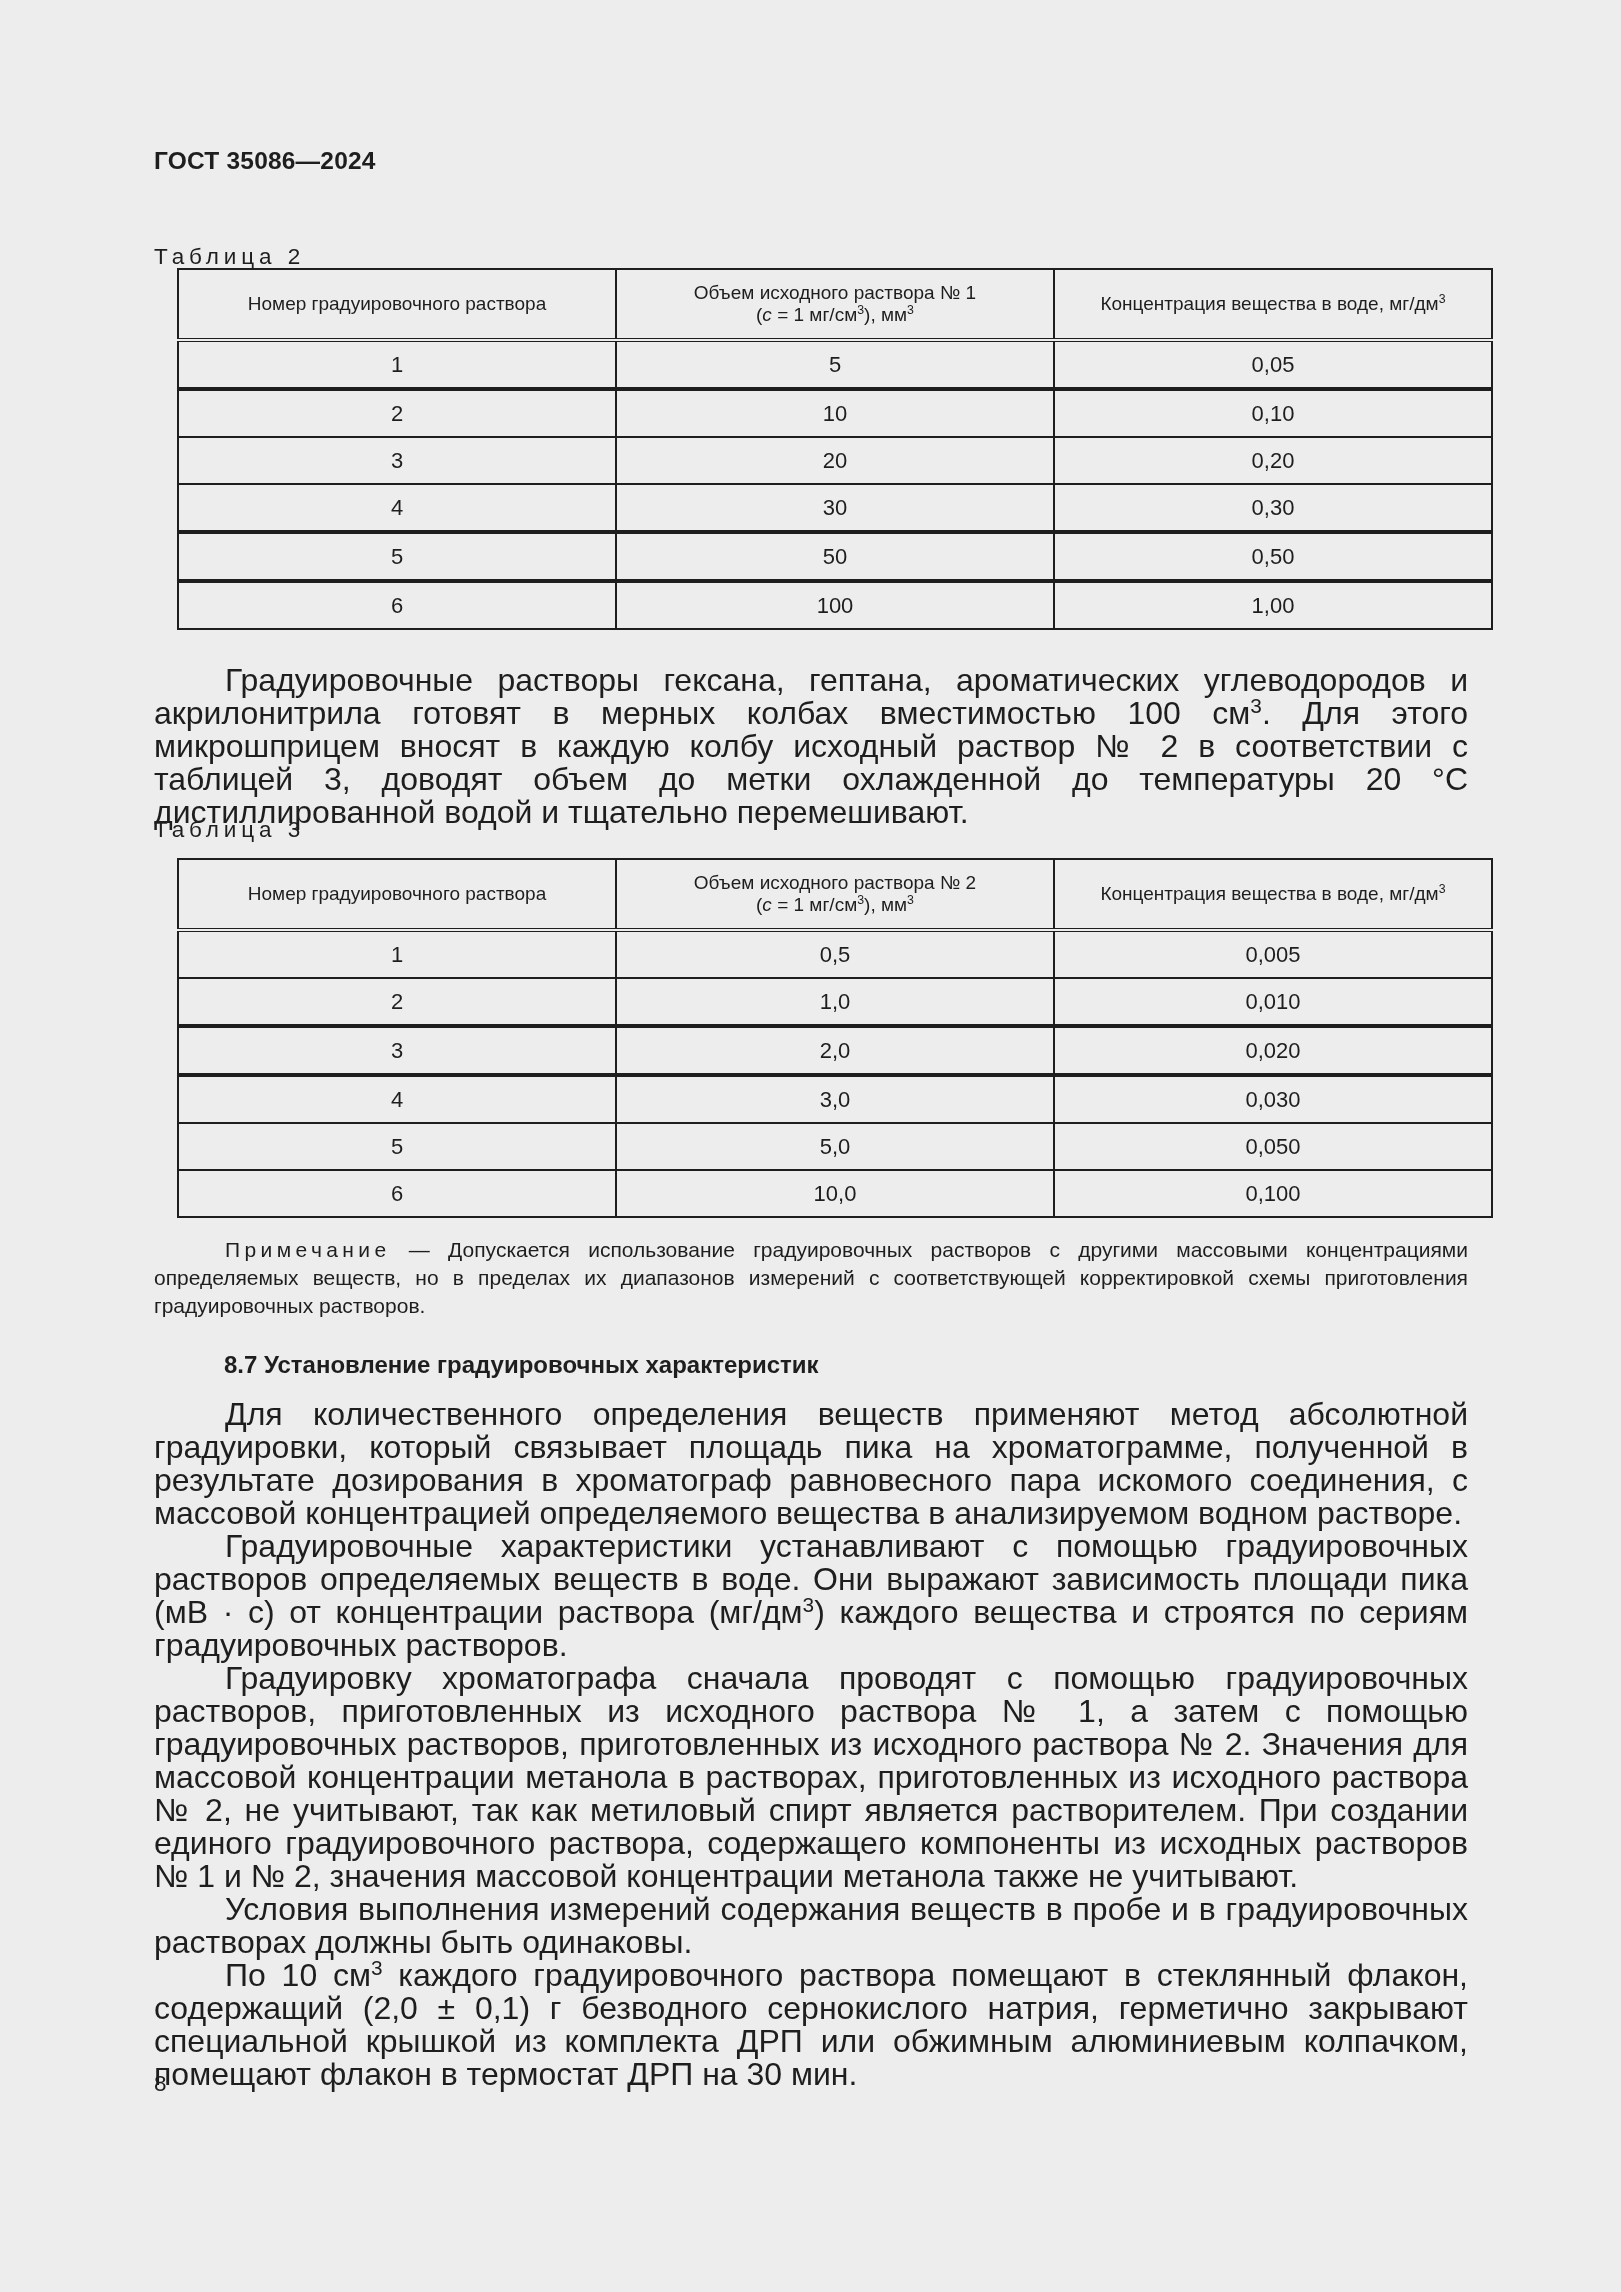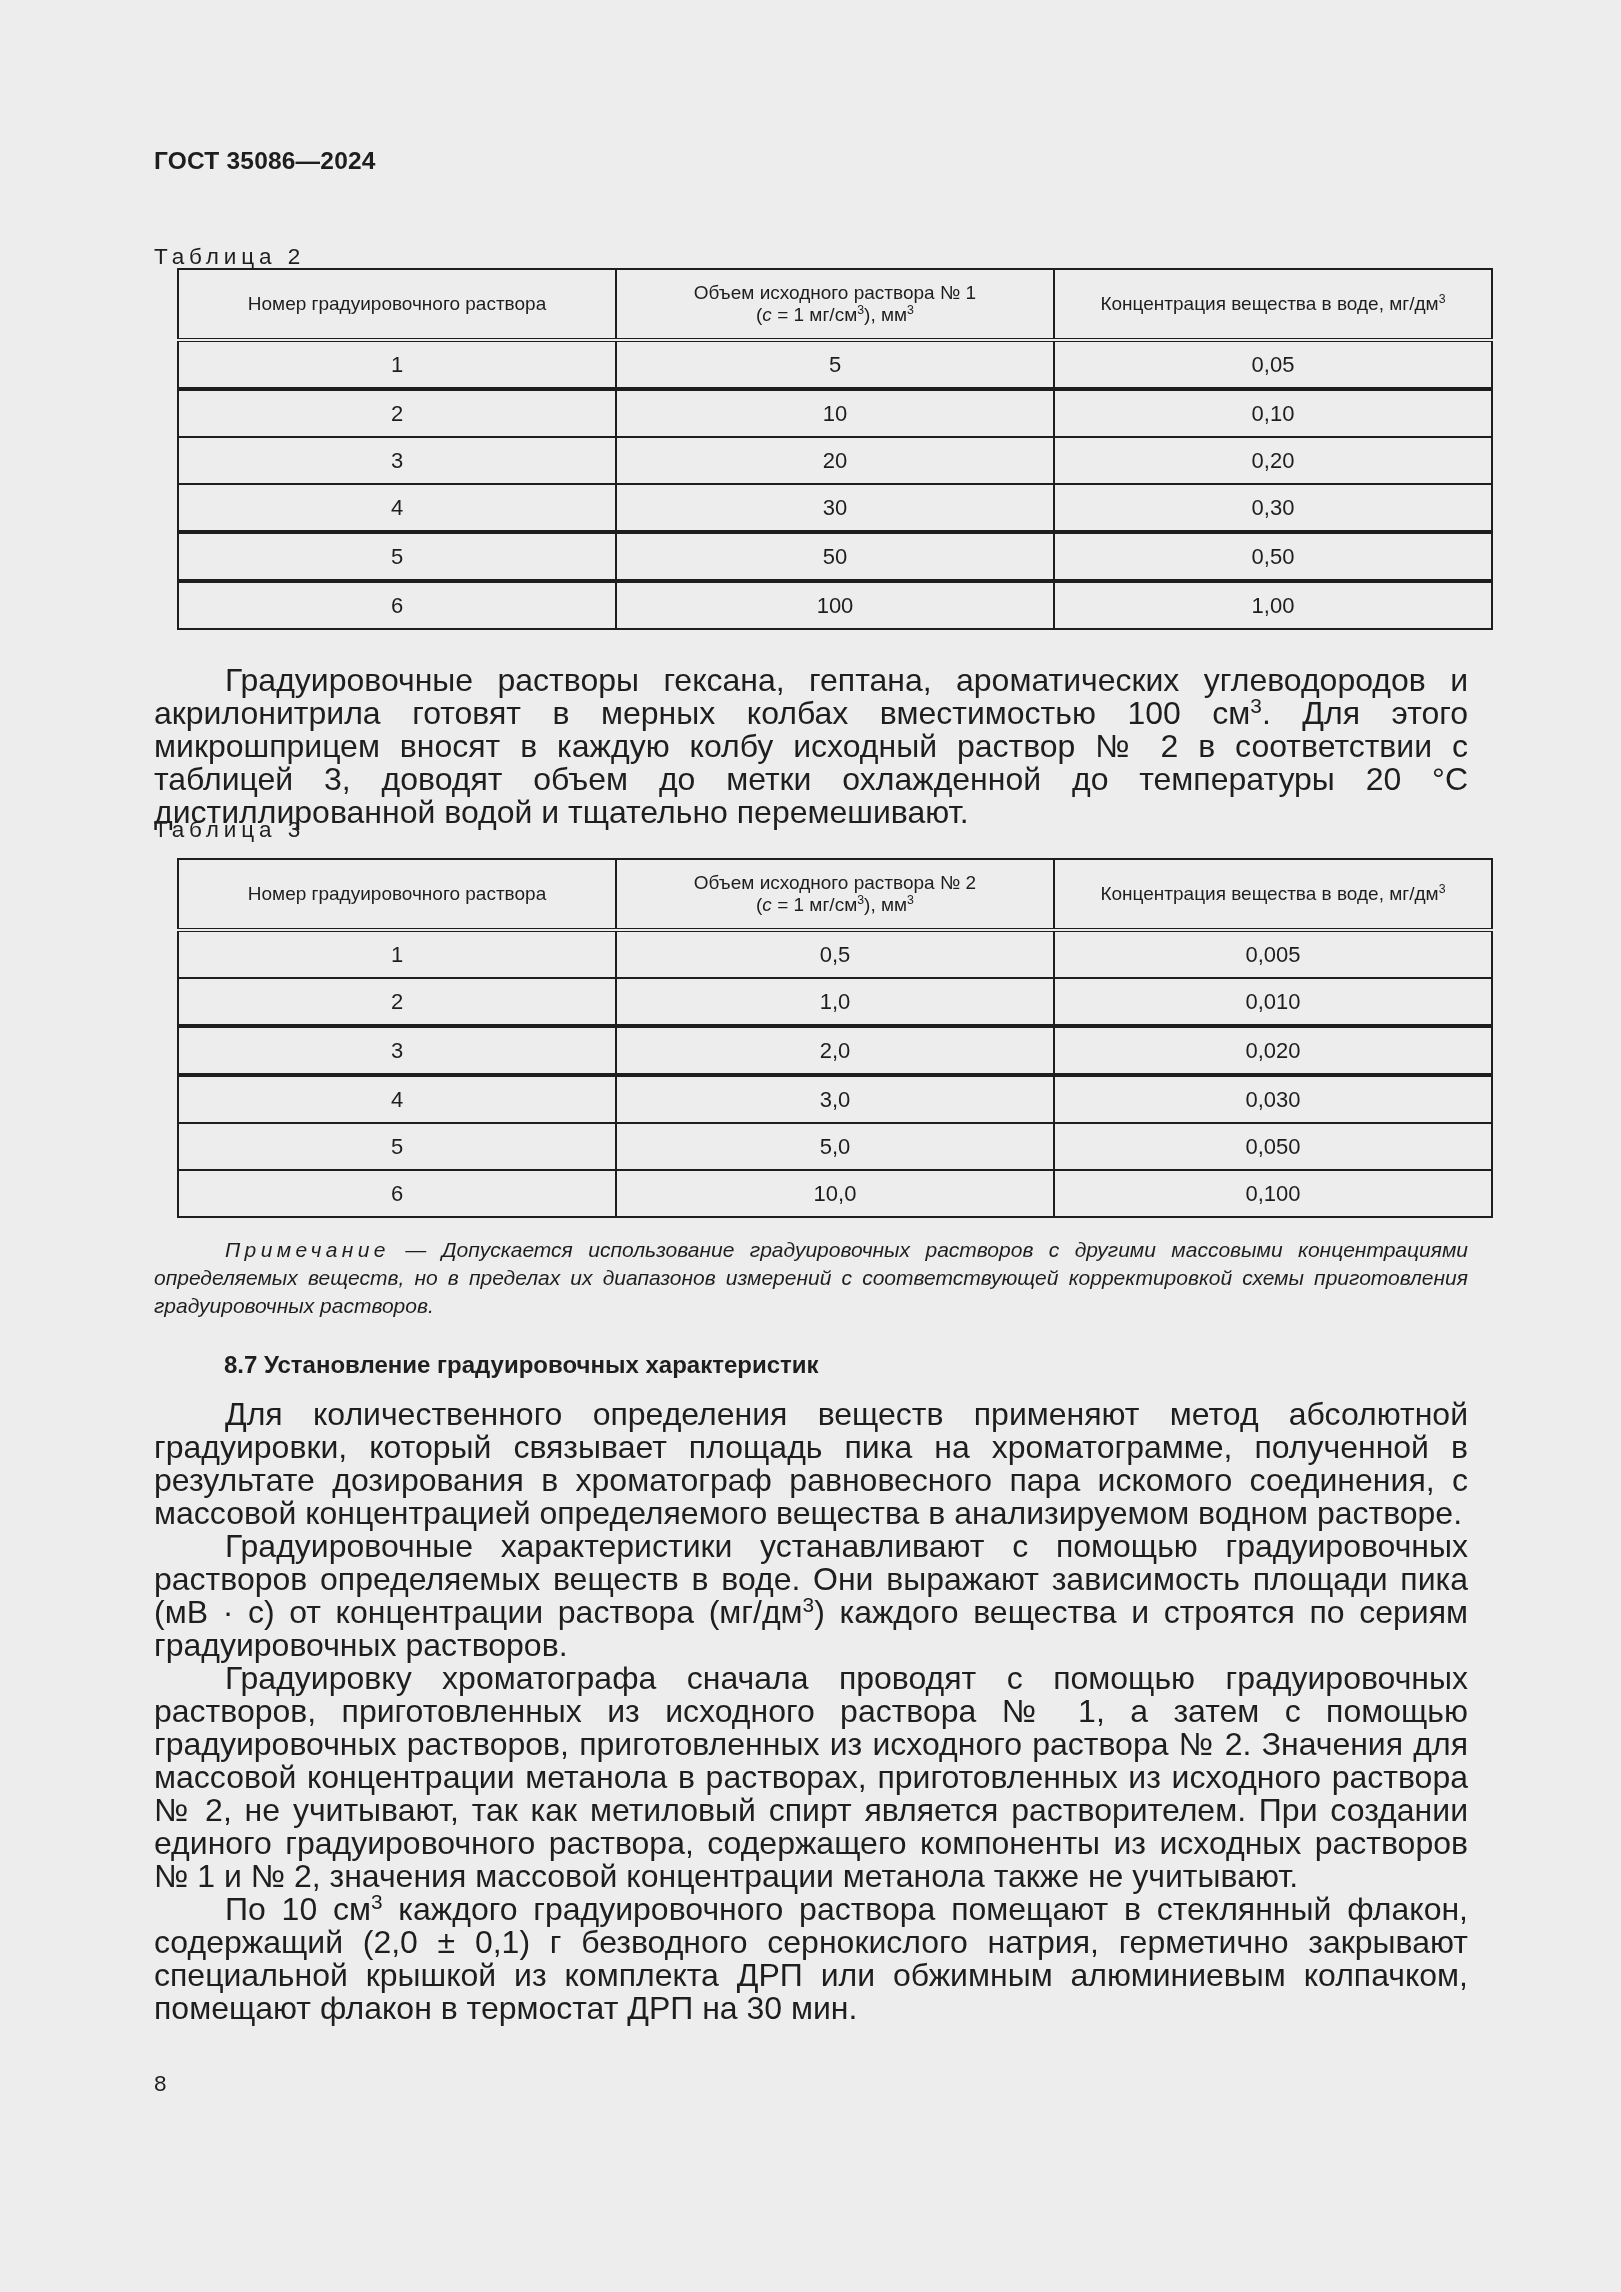--- a/index.html
+++ b/index.html
@@ -219,27 +219,28 @@
       <td>0,050</td>
     </tr>
     <tr>
       <td>6</td>
       <td>10,0</td>
       <td>0,100</td>
     </tr>
   </tbody>
 </table>
 
-<div class="note" style="top:1236px;font-style:italic;">
+<div class="note" style="top:1236px;">
   <p><span class="note-label">Примечание</span><span> — Допускается использование градуировочных растворов с другими массовыми концентрациями определяемых веществ, но в пределах их диапазонов измерений с соответствующей корректировкой схемы приготовления градуировочных растворов.</span></p>
 </div>
 
 <div class="section-heading">8.7 Установление градуировочных характеристик</div>
 
 <div class="body-text" style="top:1398px;">
   <p>Для количественного определения веществ применяют метод абсолютной градуировки, который связывает площадь пика на хроматограмме, полученной в результате дозирования в хроматограф равновесного пара искомого соединения, с массовой концентрацией определяемого вещества в анализируемом водном растворе.</p>
   <p><span>Градуировочные характеристики устанавливают с помощью градуировочных растворов определяемых веществ в воде. Они выражают зависимость площади пика (мВ · с) от концентрации раствора (мг/дм</span><sup>3</sup><span>) каждого вещества и строятся по сериям градуировочных растворов.</span></p>
   <p>Градуировку хроматографа сначала проводят с помощью градуировочных растворов, приготовленных из исходного раствора № 1, а затем с помощью градуировочных растворов, приготовленных из исходного раствора № 2. Значения для массовой концентрации метанола в растворах, приготовленных из исходного раствора № 2, не учитывают, так как метиловый спирт является растворителем. При создании единого градуировочного раствора, содержащего компоненты из исходных растворов № 1 и № 2, значения массовой концентрации метанола также не учитывают.</p>
+  <p>Условия выполнения измерений содержания веществ в пробе и в градуировочных растворах должны быть одинаковы.</p>
   <p><span>По 10 см</span><sup>3</sup><span> каждого градуировочного раствора помещают в стеклянный флакон, содержащий (2,0 ± 0,1) г безводного сернокислого натрия, герметично закрывают специальной крышкой из комплекта ДРП или обжимным алюминиевым колпачком, помещают флакон в термостат ДРП на 30 мин.</span></p>
 </div>
 
 <div class="page-number">8</div>
 
 
 </body></html>

